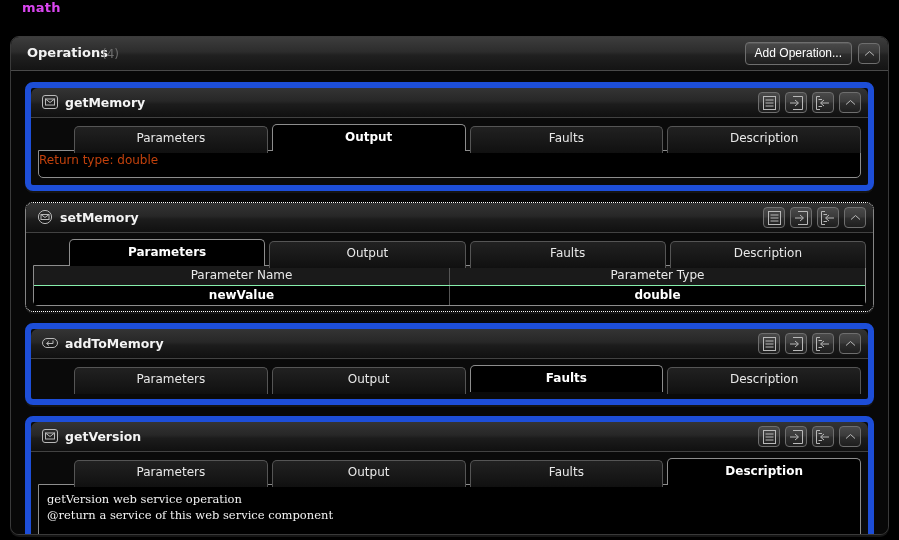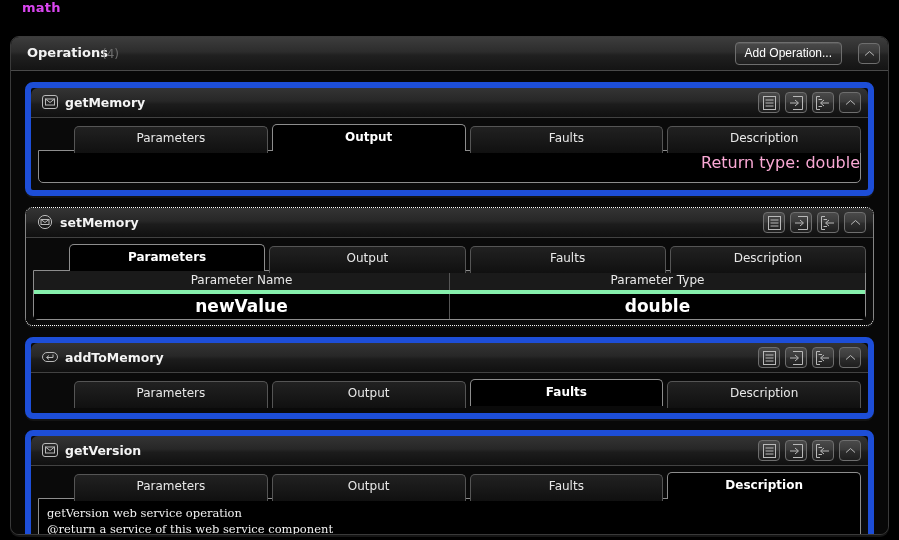--- a/index.html
+++ b/index.html
@@ -67,21 +67,21 @@
     font-size: 12px;
     color: #6e6e6e;
   }
 
   .hdr-buttons {
     position: absolute;
     right: 8px;
     top: 5px;
     display: flex;
     align-items: center;
-    gap: 16px;
+    gap: 6px;
   }
 
   .btn {
     background: linear-gradient(to bottom, #4a4a4a 0%, #3a3a3a 48%, #2e2e2e 52%, #1e1e1e 100%);
     border: 1px solid #6e6e6e;
     border-radius: 4px;
     color: #ffffff;
     font-size: 12px;
     padding: 3px 9px 4px 9px;
     line-height: 14px;
@@ -211,45 +211,45 @@
     margin-top: -1px;
     background: #000000;
     border: 1px solid #8d8d8d;
     border-radius: 0 0 5px 5px;
     box-sizing: border-box;
   }
 
   .panel-pad-bottom { padding-bottom: 7px; }
 
   .center-line {
-    text-align: right;
-    font-size: 16px;
-    color: #f9a8d4;
+    text-align: left;
+    font-size: 12px;
+    color: #c2410c;
     padding: 2px 0 3px 0;
   }
 
   
   .ptable {
     width: 100%;
     border-collapse: collapse;
     table-layout: fixed;
   }
   .ptable th {
     font-size: 12px;
     font-weight: normal;
     color: #e9e9e9;
     background: #1a1a1a;
     border-right: 1px solid #555;
-    border-bottom: 4px solid #86efac;
+    border-bottom: 1px solid #86efac;
     padding: 2px 0 3px 0;
     text-align: center;
   }
   .ptable th:last-child { border-right: none; }
   .ptable td {
-    font-size: 17px;
+    font-size: 12px;
     font-weight: bold;
     color: #ffffff;
     background: #000000;
     border-right: 1px solid #555;
     padding: 2px 0 3px 0;
     text-align: center;
   }
   .ptable td:last-child { border-right: none; }
 
   

